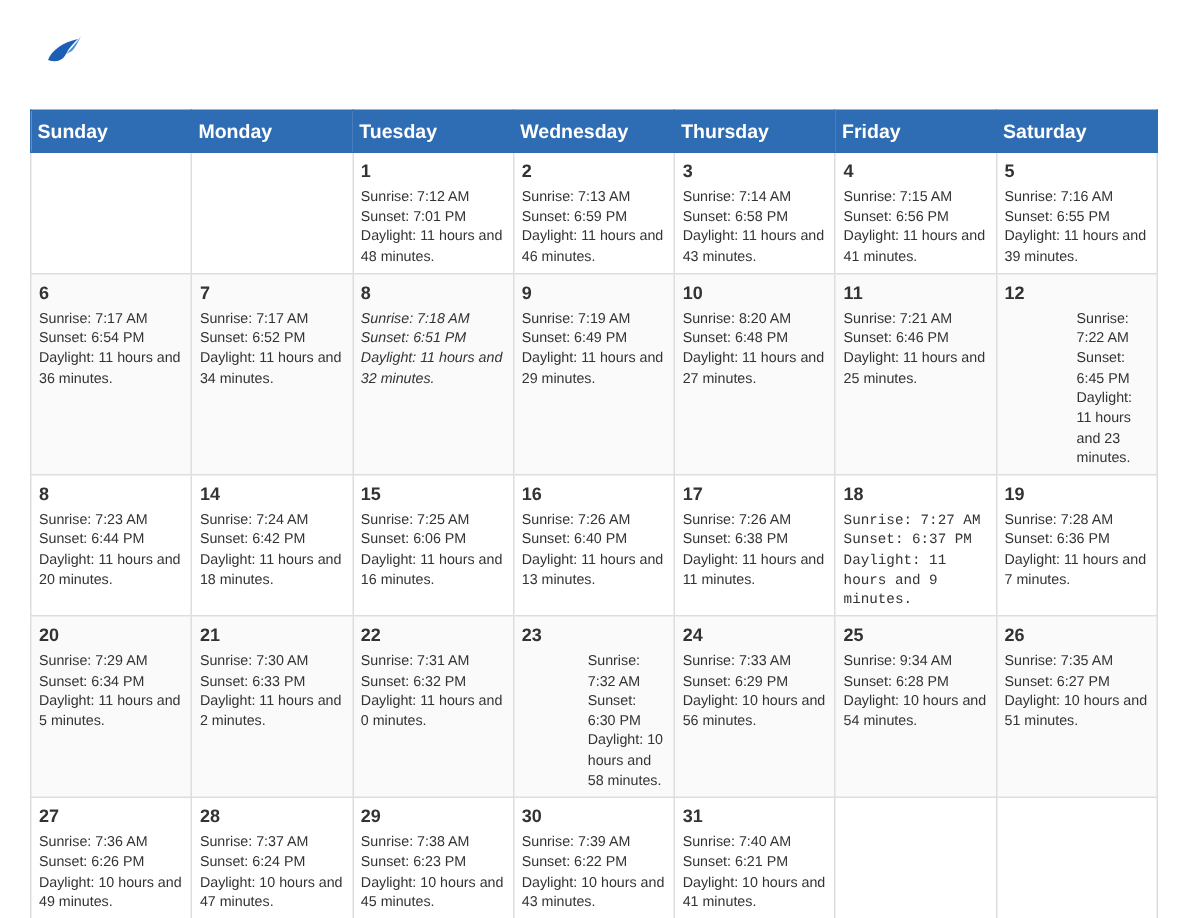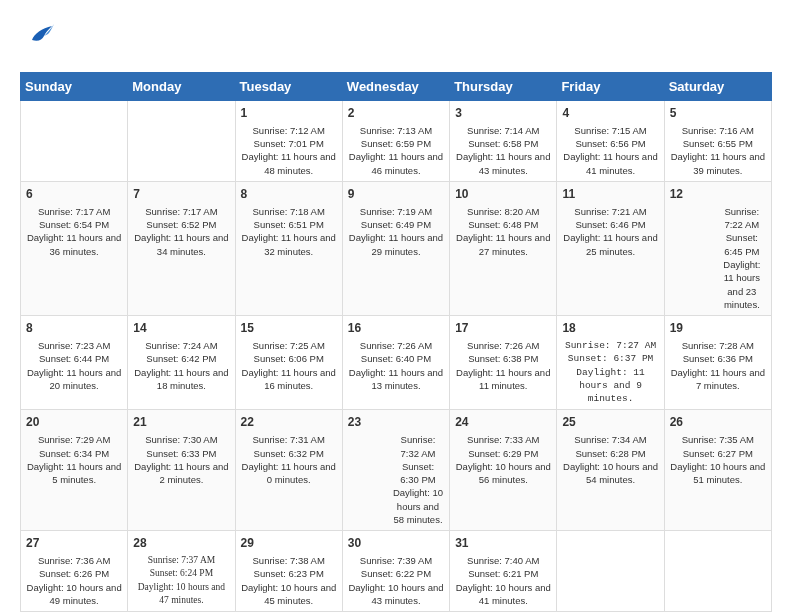--- a/index.html
+++ b/index.html
@@ -61,21 +61,20 @@
     }
     .day-number {
       font-size: 12px;
       font-weight: bold;
       display: block;
       margin-bottom: 2px;
     }
     .cell-content {
       font-size: 9.5px;
       line-height: 1.4;
-      text-align: center;
     }
     .empty-cell {
       background: #f9f9f9;
     }
     tr:nth-child(even) td {
       background: #fafafa;
     }
     tr:nth-child(odd) td {
       background: #fff;
     }
@@ -166,21 +165,21 @@
 Daylight: 11 hours and 36 minutes.</div>
         </td>
         <td>
           <span class="day-number">7</span>
           <div class="cell-content" style="white-space: pre-line;">Sunrise: 7:17 AM
 Sunset: 6:52 PM
 Daylight: 11 hours and 34 minutes.</div>
         </td>
         <td>
           <span class="day-number">8</span>
-          <div class="cell-content" style="white-space: pre-line;">Sunrise: 7:18 AM
+          <div class="cell-content" style="white-space: pre-line; font-style: italic;">Sunrise: 7:18 AM
 Sunset: 6:51 PM
 Daylight: 11 hours and 32 minutes.</div>
         </td>
         <td>
           <span class="day-number">9</span>
           <div class="cell-content" style="white-space: pre-line;">Sunrise: 7:19 AM
 Sunset: 6:49 PM
 Daylight: 11 hours and 29 minutes.</div>
         </td>
         <td>
@@ -272,41 +271,41 @@
 Daylight: 10 hours and 58 minutes.</div>
         </td>
         <td>
           <span class="day-number">24</span>
           <div class="cell-content" style="white-space: pre-line;">Sunrise: 7:33 AM
 Sunset: 6:29 PM
 Daylight: 10 hours and 56 minutes.</div>
         </td>
         <td>
           <span class="day-number">25</span>
-          <div class="cell-content" style="white-space: pre-line;">Sunrise: 7:34 AM
+          <div class="cell-content" style="white-space: pre-line;">Sunrise: 9:34 AM
 Sunset: 6:28 PM
 Daylight: 10 hours and 54 minutes.</div>
         </td>
         <td>
           <span class="day-number">26</span>
           <div class="cell-content" style="white-space: pre-line;">Sunrise: 7:35 AM
 Sunset: 6:27 PM
 Daylight: 10 hours and 51 minutes.</div>
         </td>
       </tr>
       <tr>
         <td>
           <span class="day-number">27</span>
           <div class="cell-content" style="white-space: pre-line;">Sunrise: 7:36 AM
 Sunset: 6:26 PM
 Daylight: 10 hours and 49 minutes.</div>
         </td>
         <td>
           <span class="day-number">28</span>
-          <div class="cell-content" style="white-space: pre-line; font-family: Liberation Serif, serif;">Sunrise: 7:37 AM
+          <div class="cell-content" style="white-space: pre-line;">Sunrise: 7:37 AM
 Sunset: 6:24 PM
 Daylight: 10 hours and 47 minutes.</div>
         </td>
         <td>
           <span class="day-number">29</span>
           <div class="cell-content" style="white-space: pre-line;">Sunrise: 7:38 AM
 Sunset: 6:23 PM
 Daylight: 10 hours and 45 minutes.</div>
         </td>
         <td>

